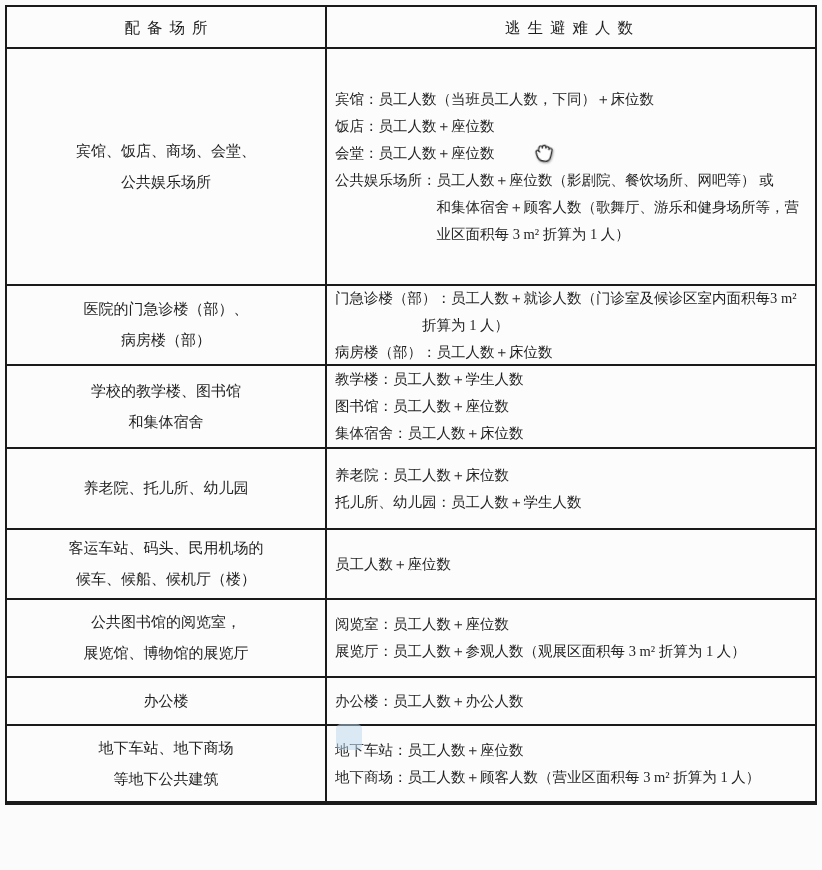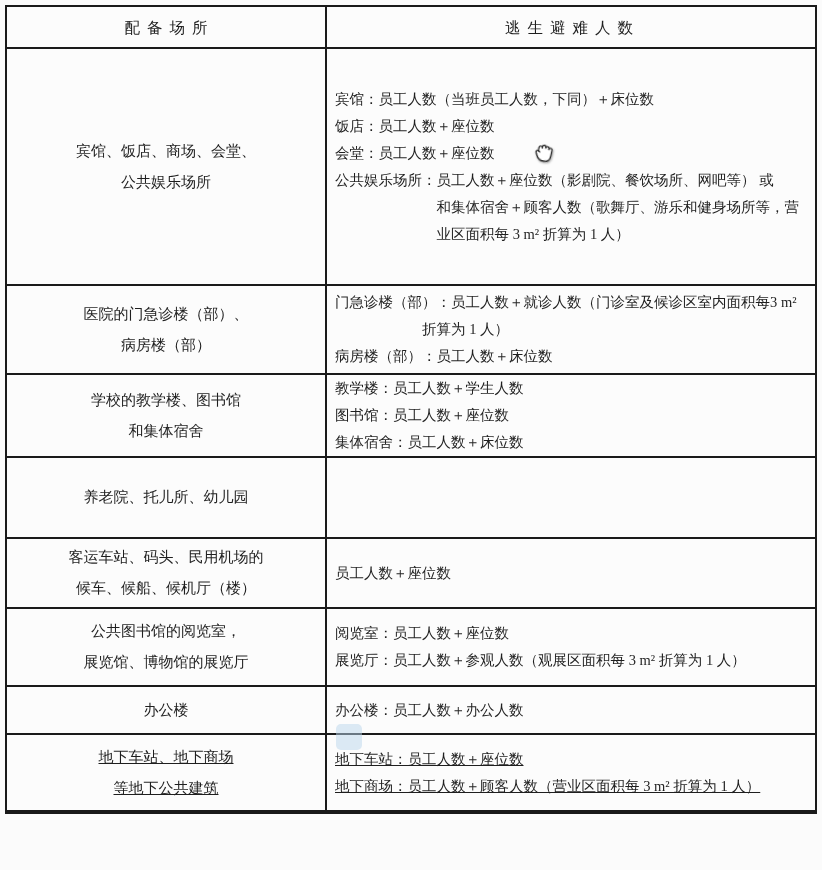--- a/index.html
+++ b/index.html
@@ -12,24 +12,24 @@
   }
   .page{
     position:relative;width:822px;height:870px;background:#fbfbfb;overflow:hidden;
   }
   .table{
     position:absolute;left:5px;top:5px;width:812px;
     border:2px solid #1a1a1a;border-bottom-width:4px;
     box-sizing:border-box;background:#fcfcfc;
   }
   .row{display:flex;box-sizing:border-box;border-bottom:2px solid #1a1a1a;}
-  .row:last-child{border-bottom:none;text-decoration:underline;}
+  .row:last-child{border-bottom:none;}
   .header-row{height:42px;}
   .row-0{height:237px}
-  .row-1{height:89px}
+  .row-1{height:80px}
   .row-2{height:83px}
   .row-3{height:81px}
   .row-4{height:70px}
   .row-5{height:78px}
   .row-6{height:48px}
   .row-7{height:75px}
   .cell{box-sizing:border-box;display:flex;flex-direction:column;justify-content:center;}
   .place-cell{
     width:320px;flex:0 0 320px;border-right:2px solid #1a1a1a;
     align-items:center;text-align:center;
@@ -109,20 +109,24 @@
             <div class="line">教学楼：员工人数＋学生人数</div>
             <div class="line">图书馆：员工人数＋座位数</div>
             <div class="line">集体宿舍：员工人数＋床位数</div>
           </div>
     </div>
 
     <div class="row row-3">
       <div class="cell place-cell">
             <div class="line">养老院、托儿所、幼儿园</div>
           </div>
+      <div class="cell count-cell">
+            <div class="line">养老院：员工人数＋床位数</div>
+            <div class="line">托儿所、幼儿园：员工人数＋学生人数</div>
+          </div>
     </div>
 
     <div class="row row-4">
       <div class="cell place-cell">
             <div class="line">客运车站、码头、民用机场的</div>
             <div class="line">候车、候船、候机厅（楼）</div>
           </div>
       <div class="cell count-cell">
             <div class="line">员工人数＋座位数</div>
           </div>

